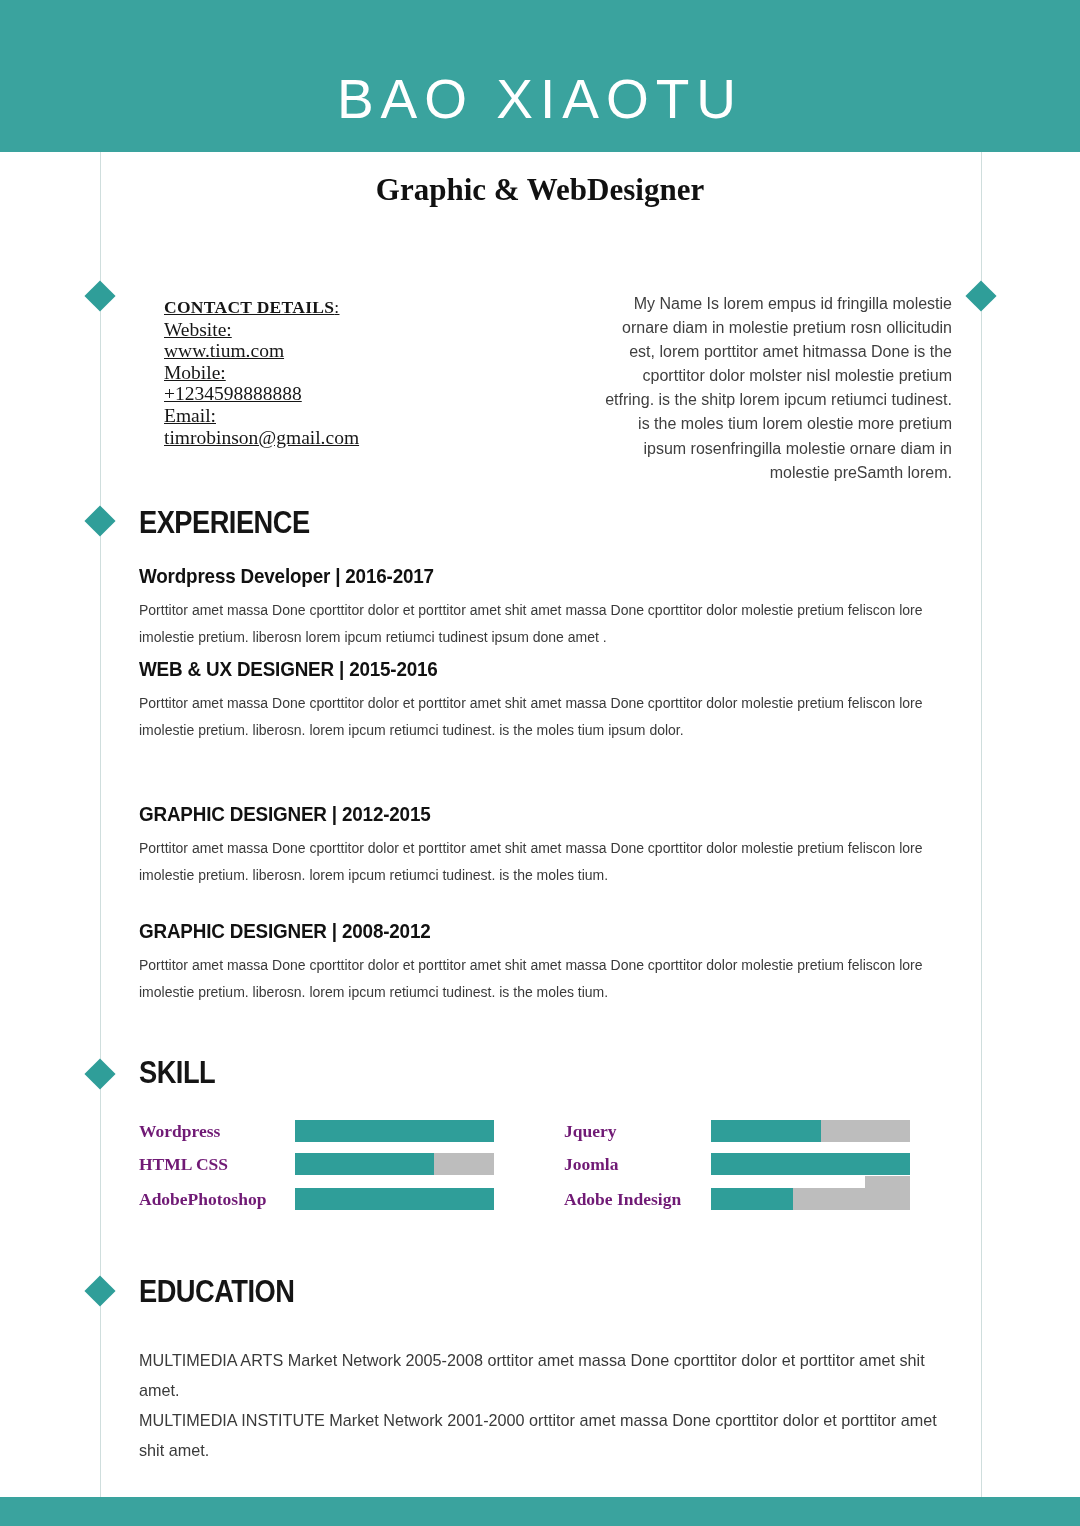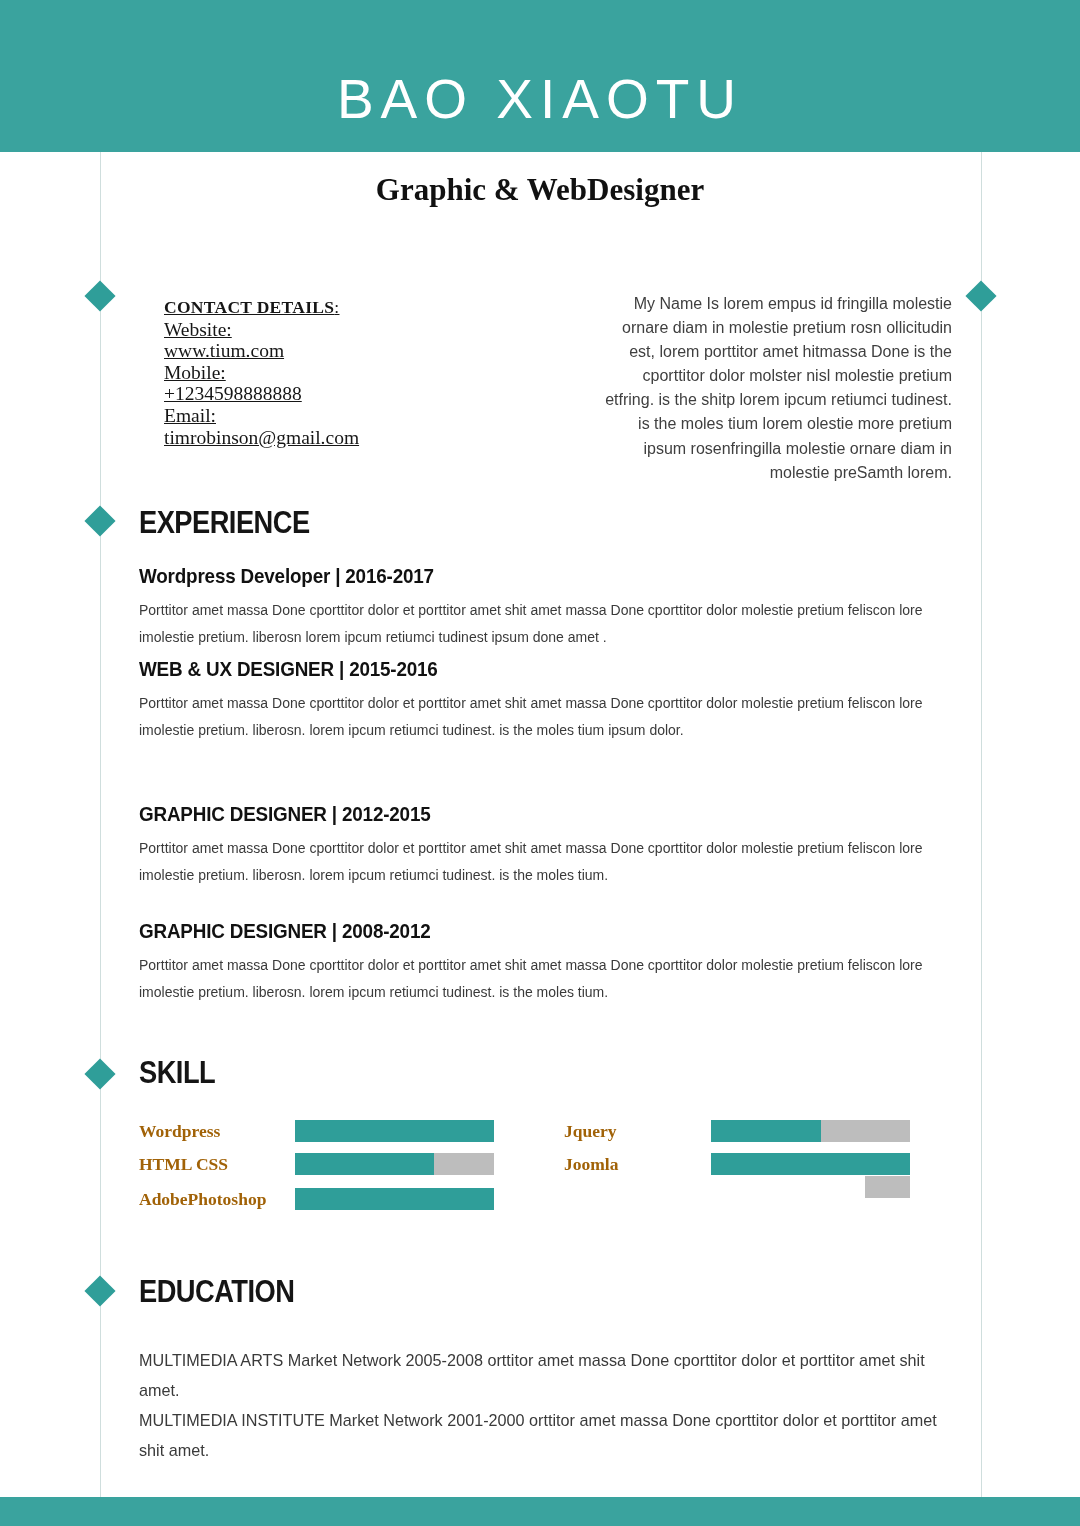--- a/index.html
+++ b/index.html
@@ -149,21 +149,21 @@
   }
 
   
   .skill-row {
     position: absolute;
     height: 22px;
   }
   .skill-name {
     position: absolute;
     left: 0; top: 0;
-    color: #a16207;
+    color: #701a75;
     font-family: "Liberation Serif", serif;
     font-weight: bold;
     font-size: 17.5px;
     line-height: 22px;
     white-space: nowrap;
   }
   .skill-track {
     position: absolute;
     height: 22px;
     background: #bdbdbd;
@@ -279,20 +279,26 @@
 
   <div class="skill-row" style="left:564px; top:1120px; width:360px;">
     <span class="skill-name">Jquery</span>
     <span class="skill-track" style="left:147px; width:199px;">
       <span class="skill-fill" style="width:110px;"></span>
     </span>
   </div>
 
   <div class="skill-ghost" style="left:865px; top:1176px; width:45px;"></div>
 
+  <div class="skill-row" style="left:564px; top:1188px; width:360px;">
+    <span class="skill-name">Adobe Indesign</span>
+    <span class="skill-track" style="left:147px; width:199px;">
+      <span class="skill-fill" style="width:82px;"></span>
+    </span>
+  </div>
 
   <div class="section-h" style="top:1274px;">EDUCATION</div>
 
   <div class="edu">
     <p>MULTIMEDIA ARTS Market Network 2005-2008 orttitor amet massa Done cporttitor dolor et porttitor amet shit amet.</p>
     <p>MULTIMEDIA INSTITUTE Market Network 2001-2000 orttitor amet massa Done cporttitor dolor et porttitor amet shit  amet.</p>
   </div>
 
   <div class="band-bottom"></div>
 

